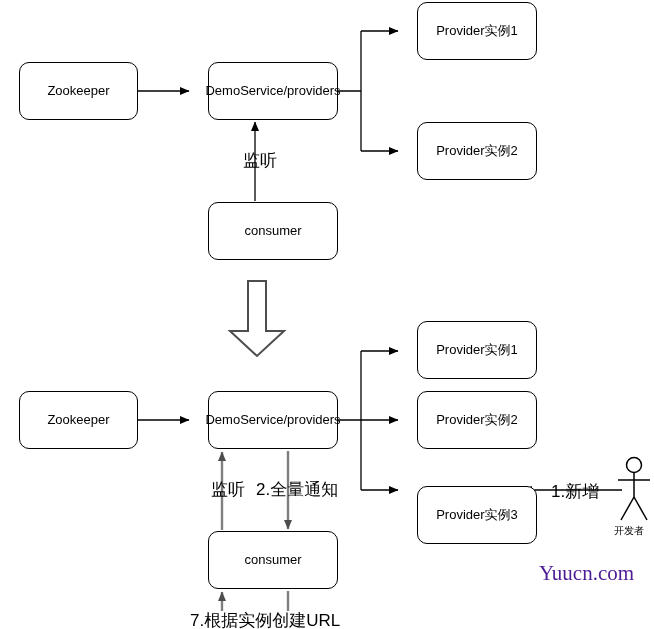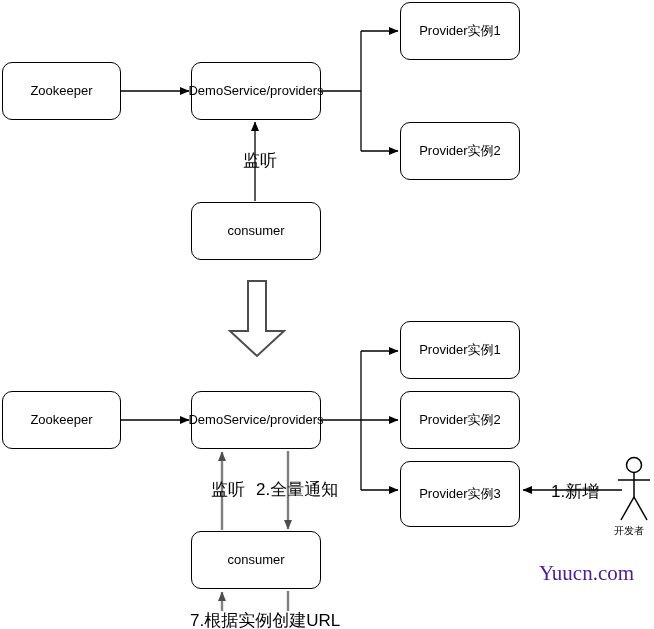--- a/index.html
+++ b/index.html
@@ -24,20 +24,21 @@
     border-radius: 10px;
     background: #ffffff;
     display: flex;
     align-items: center;
     justify-content: center;
     font-size: 13px;
     color: #000000;
     line-height: 1.2;
     text-align: right;
     white-space: nowrap;
+    margin-left: 17px;
   }
   .edge-label {
     position: absolute;
     font-size: 17px;
     color: #000000;
     white-space: nowrap;
     line-height: 1;
   }
   .watermark {
     position: absolute;
@@ -166,21 +167,21 @@
   </div>
 
   <div class="node" style="left:400px; top:321px; width:120px; height:58px;">
     <span>Provider实例1</span>
   </div>
 
   <div class="node" style="left:400px; top:391px; width:120px; height:58px;">
     <span>Provider实例2</span>
   </div>
 
-  <div class="node" style="left:400px; top:461px; width:120px; height:66px;">
+  <div class="node" style="left:400px; top:486px; width:120px; height:58px;">
     <span>Provider实例3</span>
   </div>
 
   <div class="node" style="left:191px; top:531px; width:130px; height:58px;">
     <span>consumer</span>
   </div>
 
   <div class="edge-label" style="left:211px; top:481px;">监听</div>
 
   <div class="edge-label" style="left:256px; top:481px;">2.全量通知</div>

